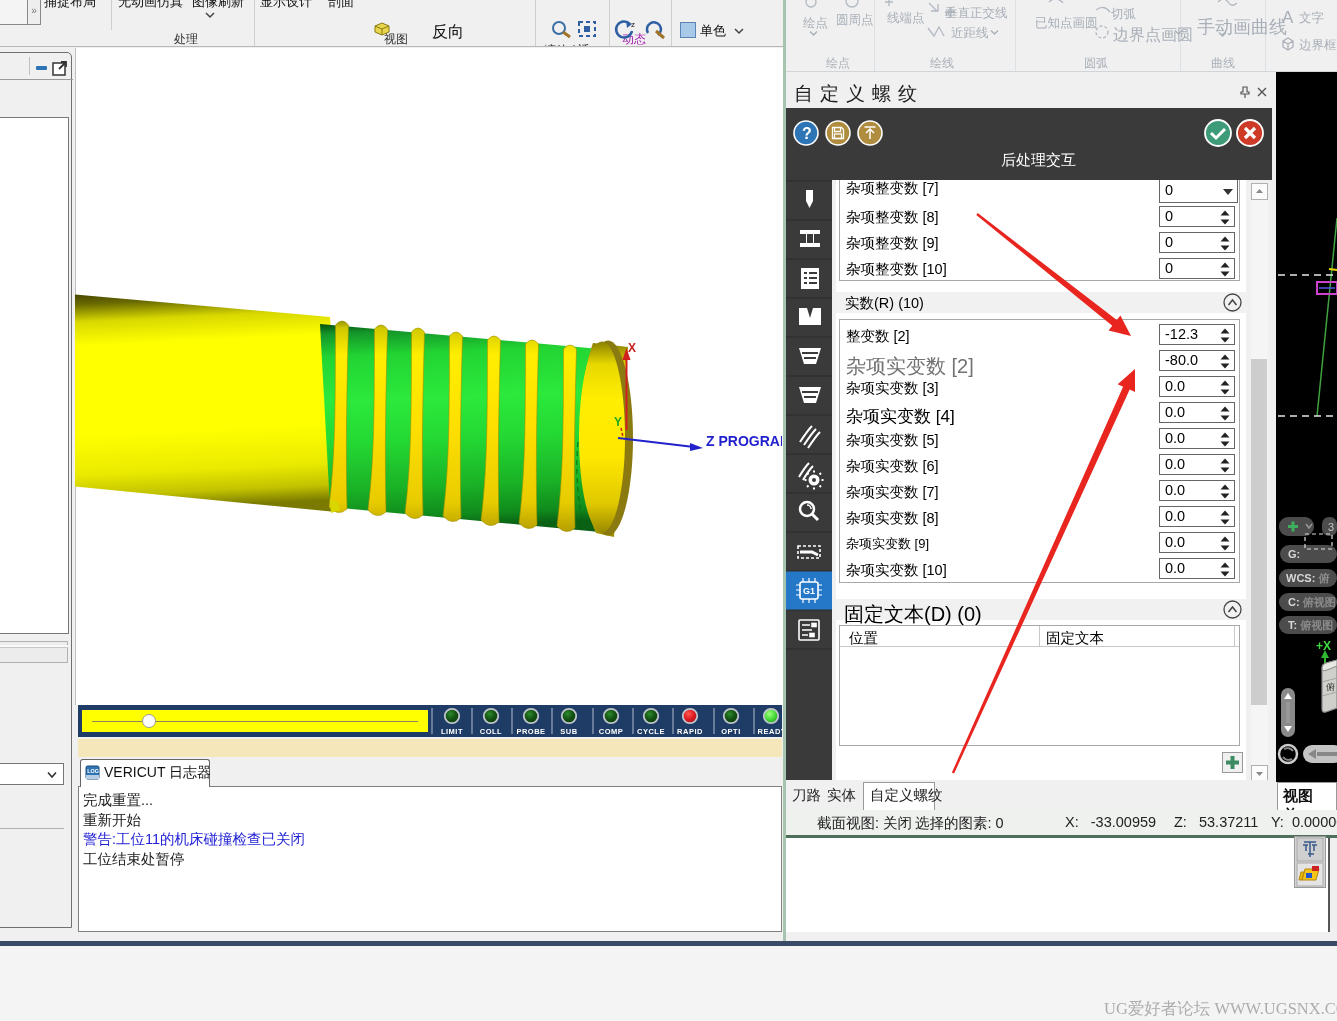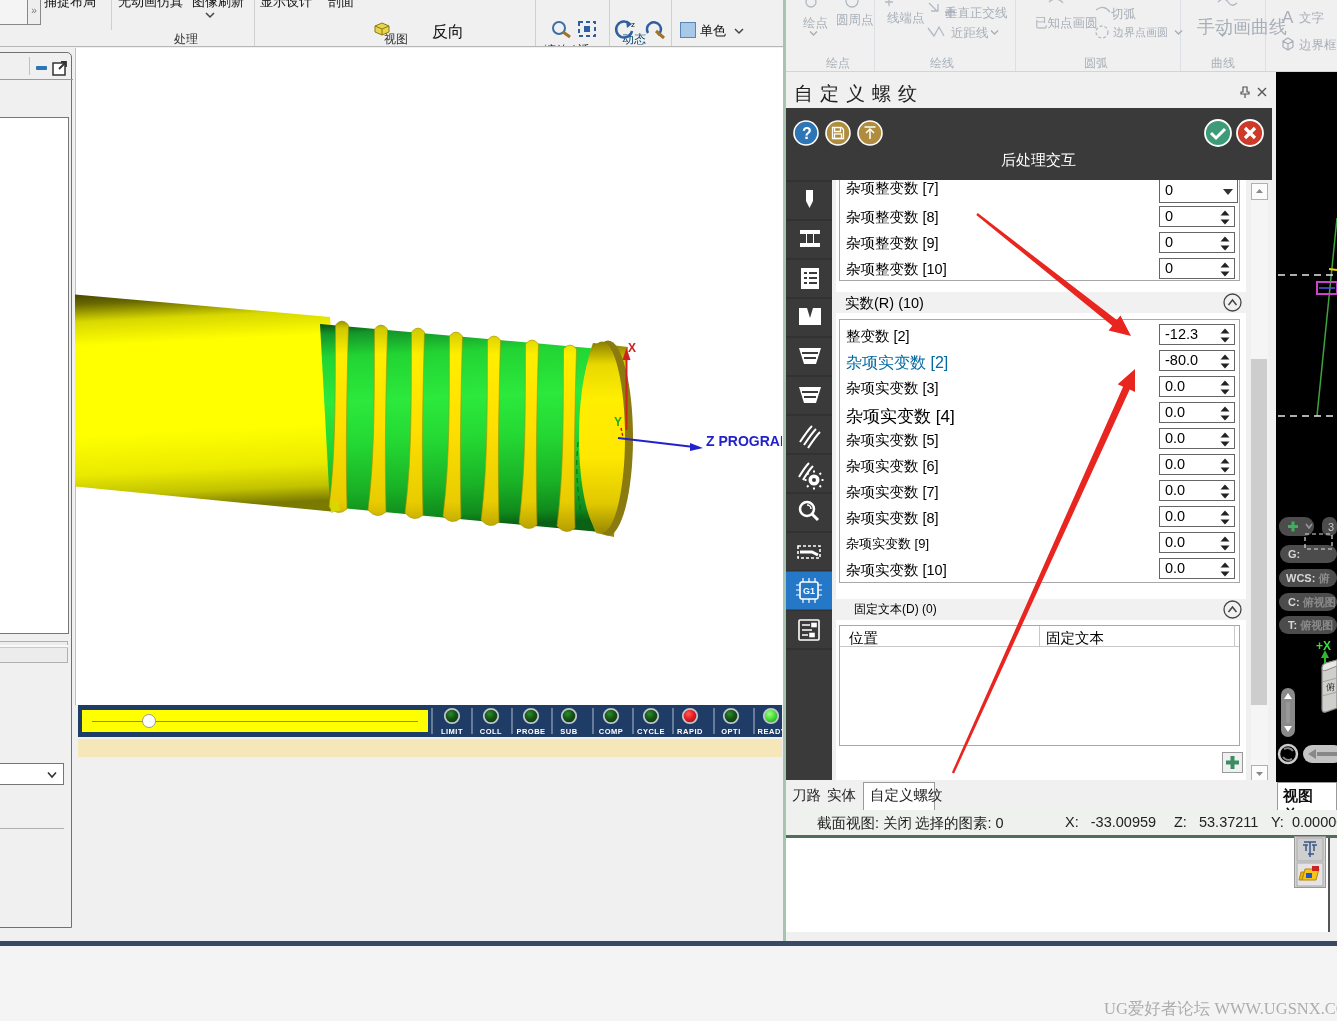--- a/index.html
+++ b/index.html
@@ -32,21 +32,21 @@
   <div class="abs" style="left:384px;top:31px;font-size:12px;color:#333;">视图</div>
   <svg class="abs" style="left:373px;top:20px;" width="18" height="17">
         <path d="M2 6 L9 3 L16 6 L16 12 L9 15 L2 12 Z" fill="#e8d44d" stroke="#8a7a10"></path>
         <path d="M2 6 L9 9 L16 6" fill="none" stroke="#8a7a10"></path>
         <path d="M9 9 L9 15" stroke="#8a7a10"></path>
       </svg>
   <div class="abs" style="left:392px;top:22px;font-size:16px;color:#111;margin-left:40px;">反向</div>
   <div class="abs" style="left:535px;top:0;width:1px;height:47px;background:#cfcfcf;"></div>
   <div class="abs" style="left:544px;top:42px;font-size:12px;color:#333;">缩放 / 适...</div>
   <div class="abs" style="left:609px;top:0;width:1px;height:47px;background:#cfcfcf;"></div>
-  <div class="abs" style="left:622px;top:31px;font-size:12px;color:#0c4a6e;">动态</div>
+  <div class="abs" style="left:622px;top:31px;font-size:12px;color:#a21caf;">动态</div>
   <div class="abs" style="left:671px;top:0;width:1px;height:47px;background:#cfcfcf;"></div>
 
   <svg class="abs" style="left:551px;top:20px" width="22" height="20">
         <circle cx="8" cy="8" r="6" fill="none" stroke="#3a6ea5" stroke-width="2"></circle>
         <line x1="12" y1="12" x2="19" y2="17" stroke="#a0722a" stroke-width="3"></line>
       </svg>
   <svg class="abs" style="left:577px;top:20px" width="22" height="20">
         <rect x="2" y="2" width="16" height="14" fill="none" stroke="#2e5fa3" stroke-width="2" stroke-dasharray="4 3"></rect>
         <rect x="7" y="6" width="6" height="6" fill="#2e5fa3"></rect>
       </svg>
@@ -94,21 +94,21 @@
   <div class="abs" style="left:40px;top:55px;font-size:12px;">绘点</div>
   <div class="abs" style="left:101px;top:10px;font-size:12.5px;">线端点</div>
   <div class="abs" style="left:159px;top:5px;font-size:12.5px;">垂直正交线</div>
   <div class="abs" style="left:165px;top:25px;font-size:12.5px;">近距线</div>
   <svg class="abs" style="left:203px;top:29px" width="11" height="7">
         <path d="M2,1.5 l3.5,3.5 l3.5,-3.5" fill="none" stroke="#a8afb8" stroke-width="1.4"></path>
       </svg>
   <div class="abs" style="left:144px;top:55px;font-size:12px;">绘线</div>
   <div class="abs" style="left:249px;top:15px;font-size:12.5px;">已知点画圆</div>
   <div class="abs" style="left:325px;top:6px;font-size:12.5px;">切弧</div>
-  <div class="abs" style="left:327px;top:25px;font-size:11px;">边界点画圆</div>
+  <div class="abs" style="left:327px;top:25px;font-size:16px;">边界点画圆</div>
   <svg class="abs" style="left:387px;top:29px" width="11" height="7">
         <path d="M2,1.5 l3.5,3.5 l3.5,-3.5" fill="none" stroke="#a8afb8" stroke-width="1.4"></path>
       </svg>
   <div class="abs" style="left:298px;top:55px;font-size:12px;">圆弧</div>
   <div class="abs" style="left:411px;top:15px;font-size:18px;">手动画曲线</div>
   <svg class="abs" style="left:431px;top:31px" width="11" height="7">
         <path d="M2,1.5 l3.5,3.5 l3.5,-3.5" fill="none" stroke="#a8afb8" stroke-width="1.4"></path>
       </svg>
   <div class="abs" style="left:425px;top:55px;font-size:12px;">曲线</div>
   <div class="abs" style="left:496px;top:8px;font-size:17px;">A</div>
@@ -268,20 +268,33 @@
           <text x="533" y="29">COMP</text>
           <text x="573" y="29">CYCLE</text>
       <text x="612" y="29">RAPID</text>
           <text x="653" y="29">OPTI</text>
           <text x="694" y="29">READY</text>
     </g>
   </svg>
 </div>
 <div class="abs" style="left:78px;top:739px;width:704px;height:18px;background:#f6e7bb;"></div>
 
+<div class="abs" id="logwin" style="left:78px;top:758px;width:704px;height:174px;background:#f0f0f0;">
+  <div class="abs" style="left:0;top:28px;width:704px;height:146px;background:#fff;border:1px solid #808080;"></div>
+  <div class="abs" style="left:2px;top:1px;width:130px;height:28px;background:#fff;border:1px solid #666;border-bottom:none;border-radius:3px 3px 0 0;"></div>
+  <svg class="abs" style="left:7px;top:6px" width="16" height="17">
+        <rect x="1" y="2" width="13" height="13" rx="1.5" fill="#2e75b6" stroke="#1a4a7a"></rect>
+        <rect x="1" y="11" width="13" height="4" fill="#b8cce4"></rect>
+        <text x="2.2" y="9" font-size="5.5" fill="#fff" font-weight="bold">LOG</text>
+      </svg>
+  <div class="abs" style="left:26px;top:6px;font-size:14px;color:#111;">VERICUT 日志器</div>
+  <div class="abs" style="left:5px;top:33px;font-size:14.5px;color:#1a1a1a;line-height:19.5px;">
+    完成重置...<br>重新开始<br><span style="color:#2323d6">警告:工位11的机床碰撞检查已关闭</span><br>工位结束处暂停
+  </div>
+</div>
 
 <div class="abs" id="dialog" style="left:786px;top:74px;width:486px;height:736px;background:#f0f0f0;z-index:10;">
 
   <div class="abs" style="left:8px;top:7px;font-size:19px;color:#222;letter-spacing:7px;">自定义螺纹</div>
   <svg class="abs" style="left:452px;top:11px" width="14" height="14">
         <path d="M5 2 L9 2 L9 7 L11 7 L11 9 L3 9 L3 7 L5 7 Z M7 9 L7 13" stroke="#555" stroke-width="1.2" fill="none"></path>
       </svg>
   <svg class="abs" style="left:470px;top:12px" width="12" height="12">
         <path d="M2 2 L10 10 M10 2 L2 10" stroke="#555" stroke-width="1.4"></path>
       </svg>
@@ -395,32 +408,32 @@
 
     <div class="abs" style="left:0px;top:112px;width:410px;height:21px;background:#f1f1f1;"></div>
     <div class="abs" style="left:9px;top:114px;font-size:14.5px;color:#000;">实数(R) (10)</div>
     <svg class="abs" style="left:387px;top:113px" width="19" height="19">
           <circle cx="9.5" cy="9.5" r="8.5" fill="none" stroke="#444" stroke-width="1.3"></circle>
           <path d="M5.5,12 l4,-5 l4,5" fill="none" stroke="#444" stroke-width="1.5"></path>
         </svg>
 
     <div class="abs" style="left:3px;top:139px;width:401px;height:264px;border:1px solid #a8a8a8;"></div>
     <div class="abs" style="left:10px;top:147px;font-size:14.5px;color:#000;">整变数 [2]</div>
-    <div class="abs" style="left:10px;top:173px;font-size:16px;color:#0369a1;">杂项实变数 [2]</div>
+    <div class="abs" style="left:10px;top:173px;font-size:20px;color:#737373;">杂项实变数 [2]</div>
     <div class="abs" style="left:10px;top:199px;font-size:14.5px;color:#000;">杂项实变数 [3]</div>
     <div class="abs" style="left:10px;top:225px;font-size:17px;color:#000;">杂项实变数 [4]</div>
     <div class="abs" style="left:10px;top:251px;font-size:14.5px;color:#000;">杂项实变数 [5]</div>
     <div class="abs" style="left:10px;top:277px;font-size:14.5px;color:#000;">杂项实变数 [6]</div>
     <div class="abs" style="left:10px;top:303px;font-size:14.5px;color:#000;">杂项实变数 [7]</div>
     <div class="abs" style="left:10px;top:329px;font-size:14.5px;color:#000;">杂项实变数 [8]</div>
     <div class="abs" style="left:10px;top:355px;font-size:13px;color:#000;">杂项实变数 [9]</div>
     <div class="abs" style="left:10px;top:381px;font-size:14.5px;color:#000;">杂项实变数 [10]</div>
 
     <div class="abs" style="left:0px;top:419px;width:410px;height:21px;background:#f1f1f1;"></div>
-    <div class="abs" style="left:18px;top:421px;font-size:12px;color:#000;">固定文本(D) (0)</div>
+    <div class="abs" style="left:8px;top:421px;font-size:20px;color:#000;">固定文本(D) (0)</div>
     <svg class="abs" style="left:387px;top:420px" width="19" height="19">
           <circle cx="9.5" cy="9.5" r="8.5" fill="none" stroke="#444" stroke-width="1.3"></circle>
           <path d="M5.5,12 l4,-5 l4,5" fill="none" stroke="#444" stroke-width="1.5"></path>
         </svg>
 
     <div class="abs" style="left:3px;top:445px;width:401px;height:121px;border:1px solid #a8a8a8;background:#fff;">
       <div class="abs" style="left:0;top:0;width:399px;height:21px;border-bottom:1px solid #c8c8c8;"></div>
       <div class="abs" style="left:199px;top:0;width:1px;height:21px;background:#c8c8c8;"></div>
       <div class="abs" style="left:394px;top:0;width:1px;height:21px;background:#c8c8c8;"></div>
       <div class="abs" style="left:9px;top:3px;font-size:14.5px;color:#000;">位置</div>

